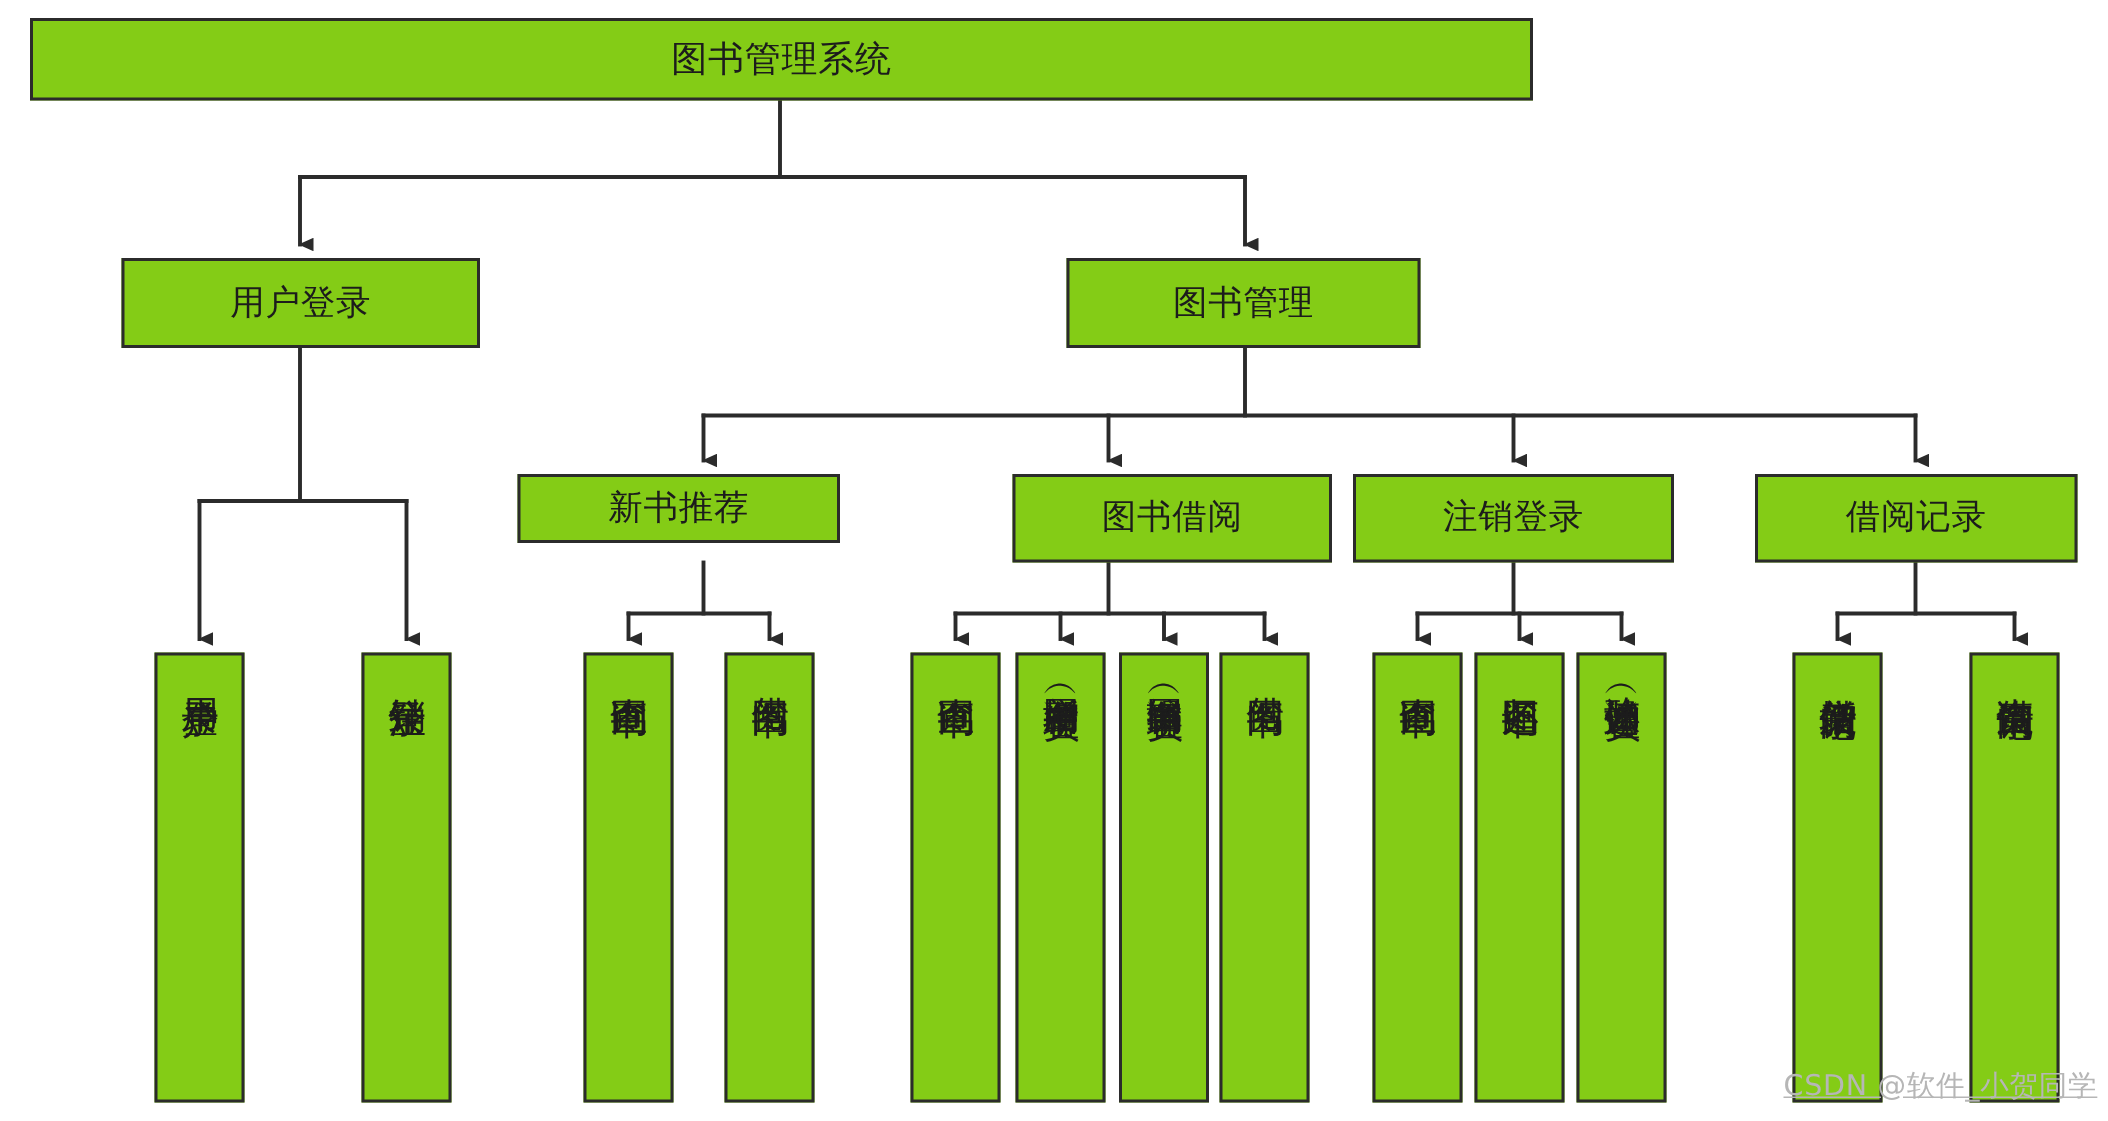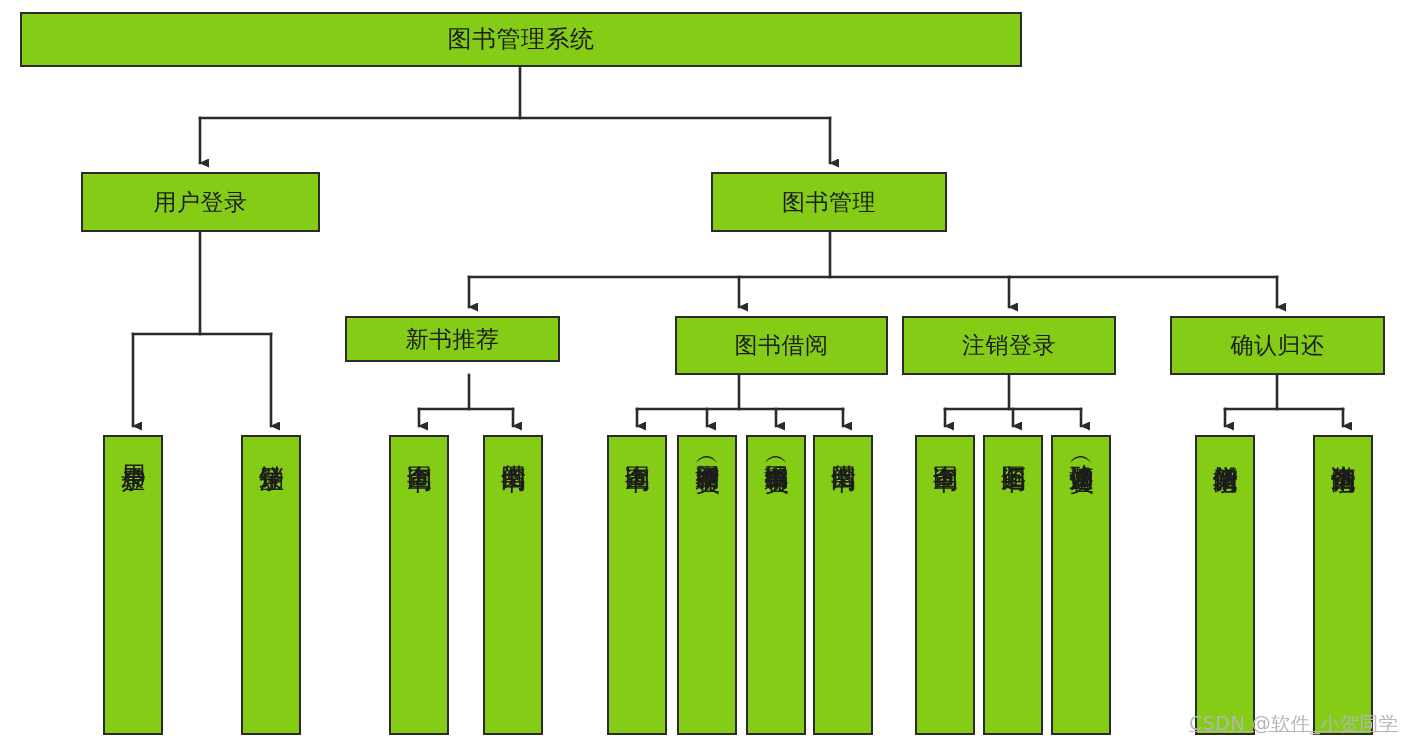--- a/index.html
+++ b/index.html
@@ -127,21 +127,21 @@
   </svg>
 
   <div class="node horiz root" style="left:20px; top:12px; width:1002px; height:55px;">图书管理系统</div>
 
   <div class="node horiz" style="left:81px; top:172px; width:239px; height:60px;">用户登录</div>
   <div class="node horiz" style="left:711px; top:172px; width:236px; height:60px;">图书管理</div>
 
   <div class="node horiz" style="left:345px; top:316px; width:215px; height:46px;">新书推荐</div>
   <div class="node horiz" style="left:633px; top:316px; width:213px; height:59px;margin-left:42px;">图书借阅</div>
   <div class="node horiz" style="left:902px; top:316px; width:214px; height:59px;">注销登录</div>
-  <div class="node horiz" style="left:1170px; top:316px; width:215px; height:59px;">确认归还</div>
+  <div class="node horiz" style="left:1170px; top:316px; width:215px; height:59px;">借阅记录</div>
 
   <div class="node vert" style="left:103px; top:435px; width:60px; height:300px;">用户登录</div>
   <div class="node vert" style="left:241px; top:435px; width:60px; height:300px;">注销登录</div>
 
   <div class="node vert" style="left:389px; top:435px; width:60px; height:300px;">查询图书</div>
   <div class="node vert" style="left:483px; top:435px; width:60px; height:300px;">借阅图书</div>
 
   <div class="node vert" style="left:607px; top:435px; width:60px; height:300px;">查询图书</div>
   <div class="node vert tall" style="left:677px; top:435px; width:60px; height:300px;">新增图书（管理员）</div>
   <div class="node vert tall" style="left:746px; top:435px; width:60px; height:300px;">编辑图书（管理员）</div>

